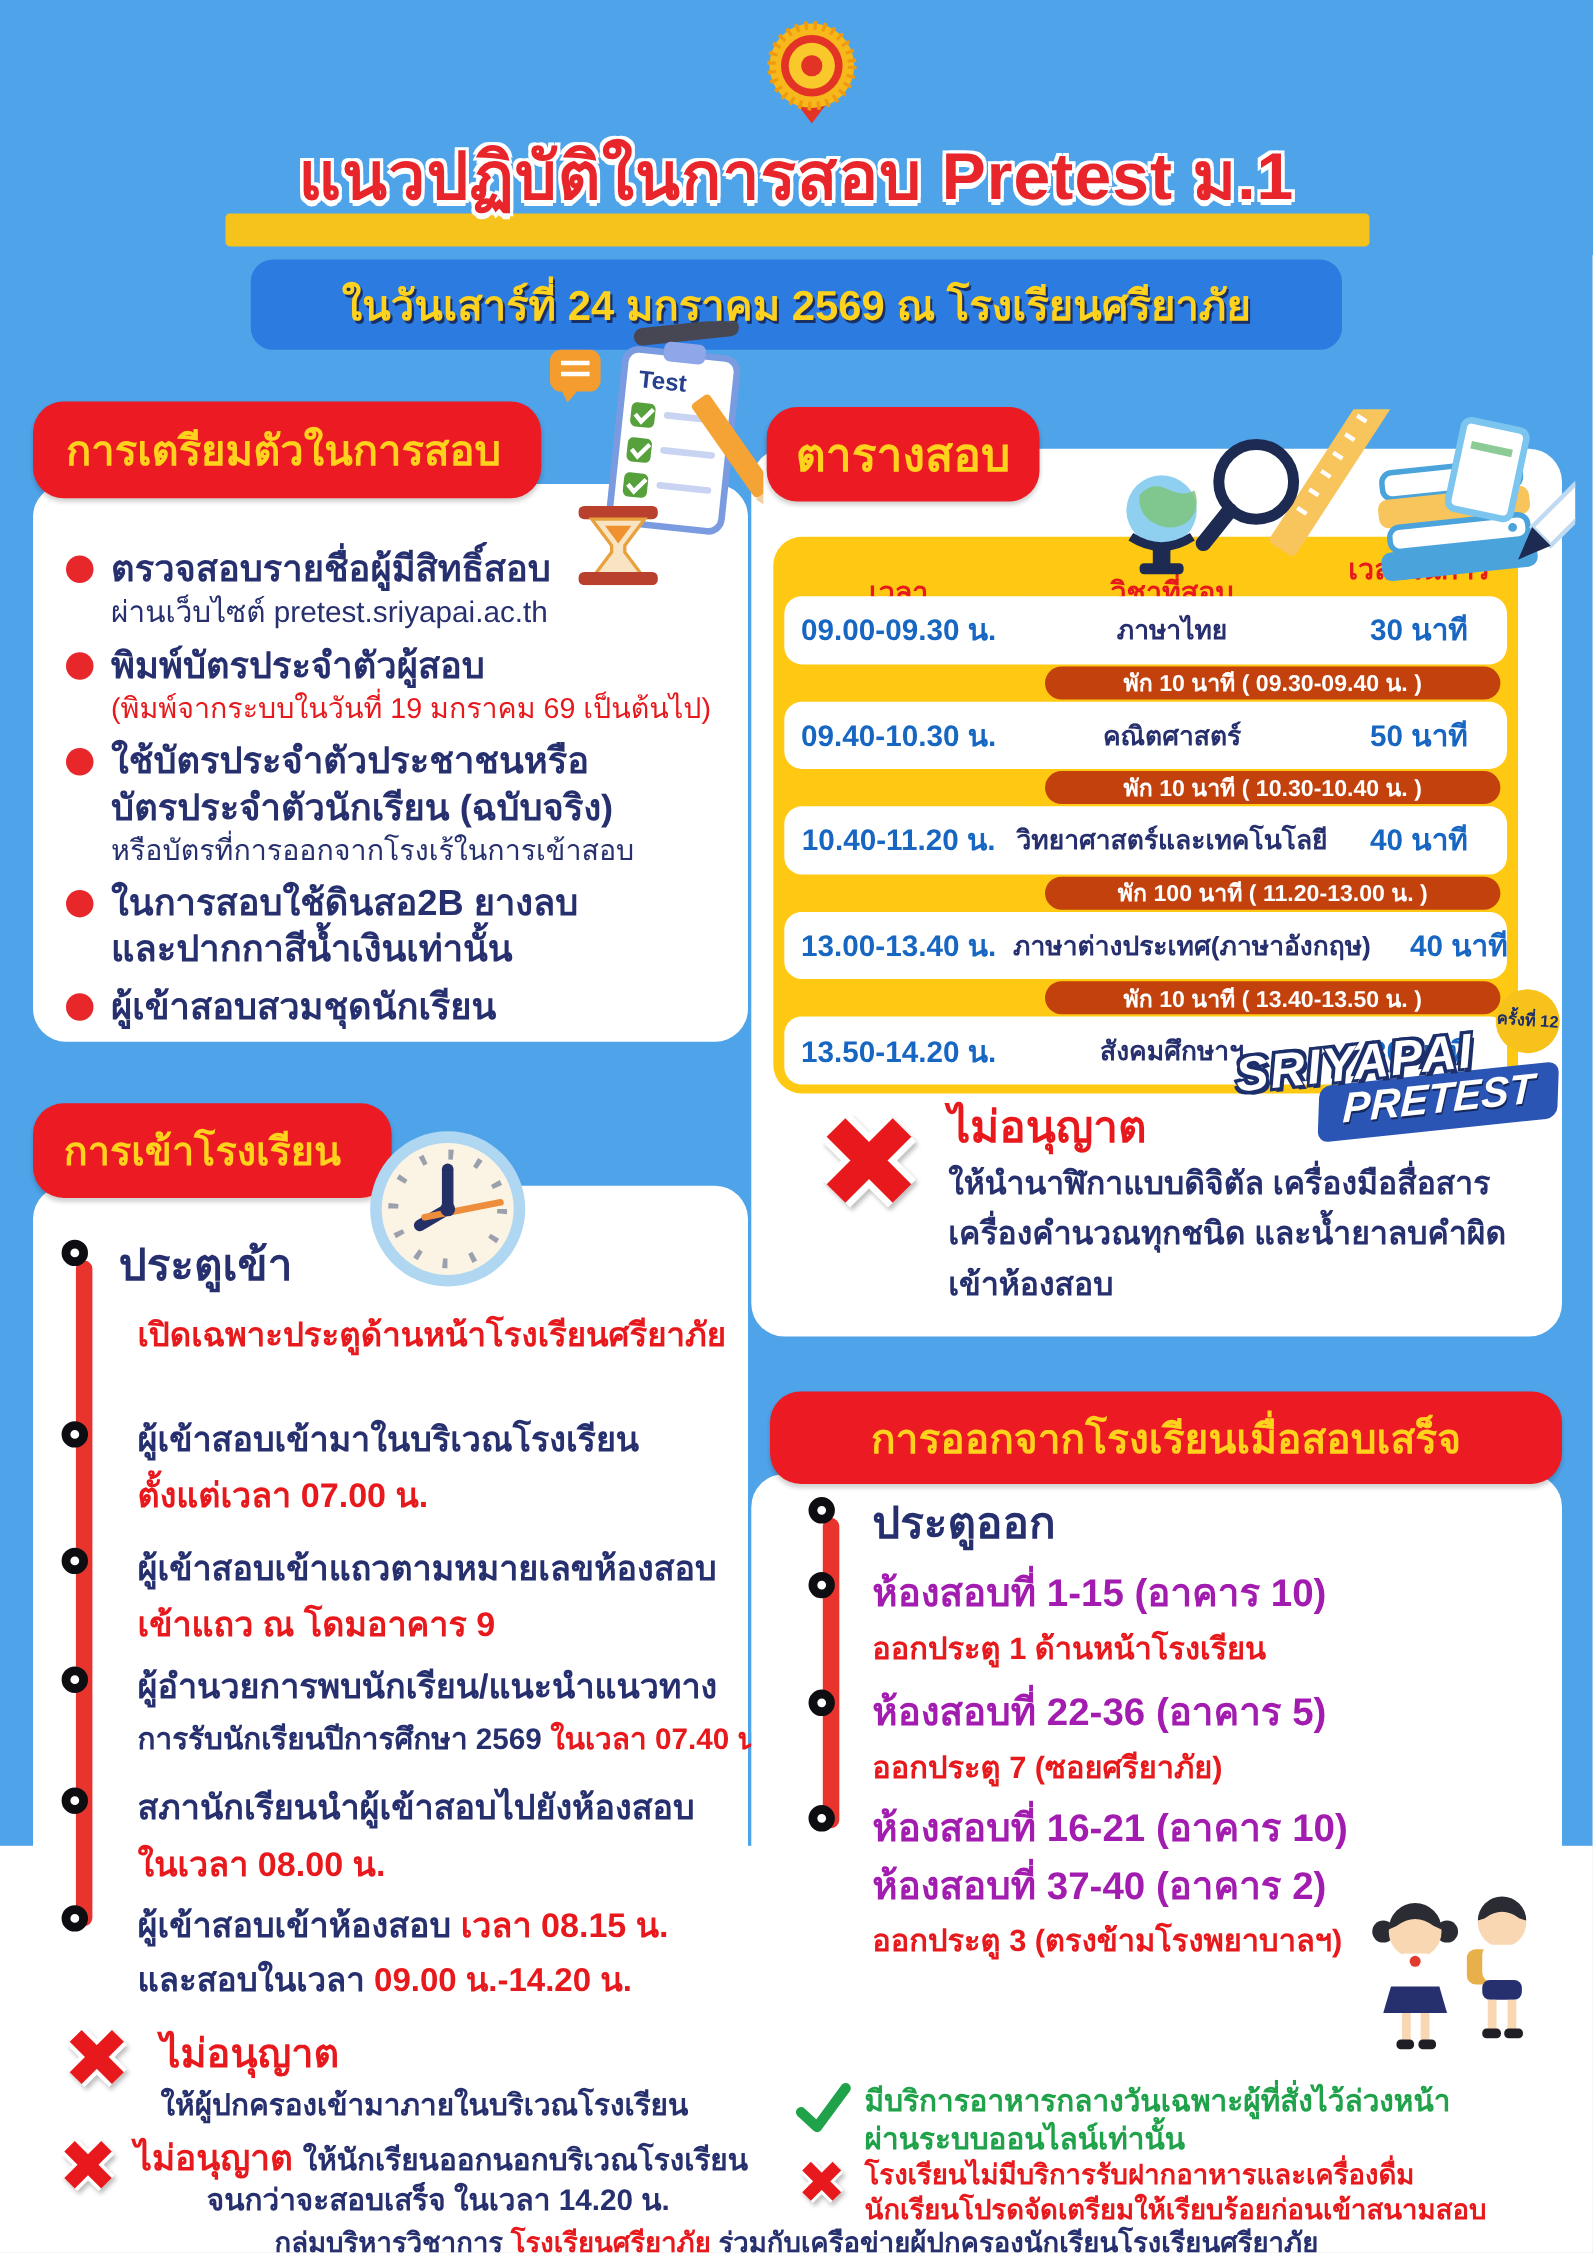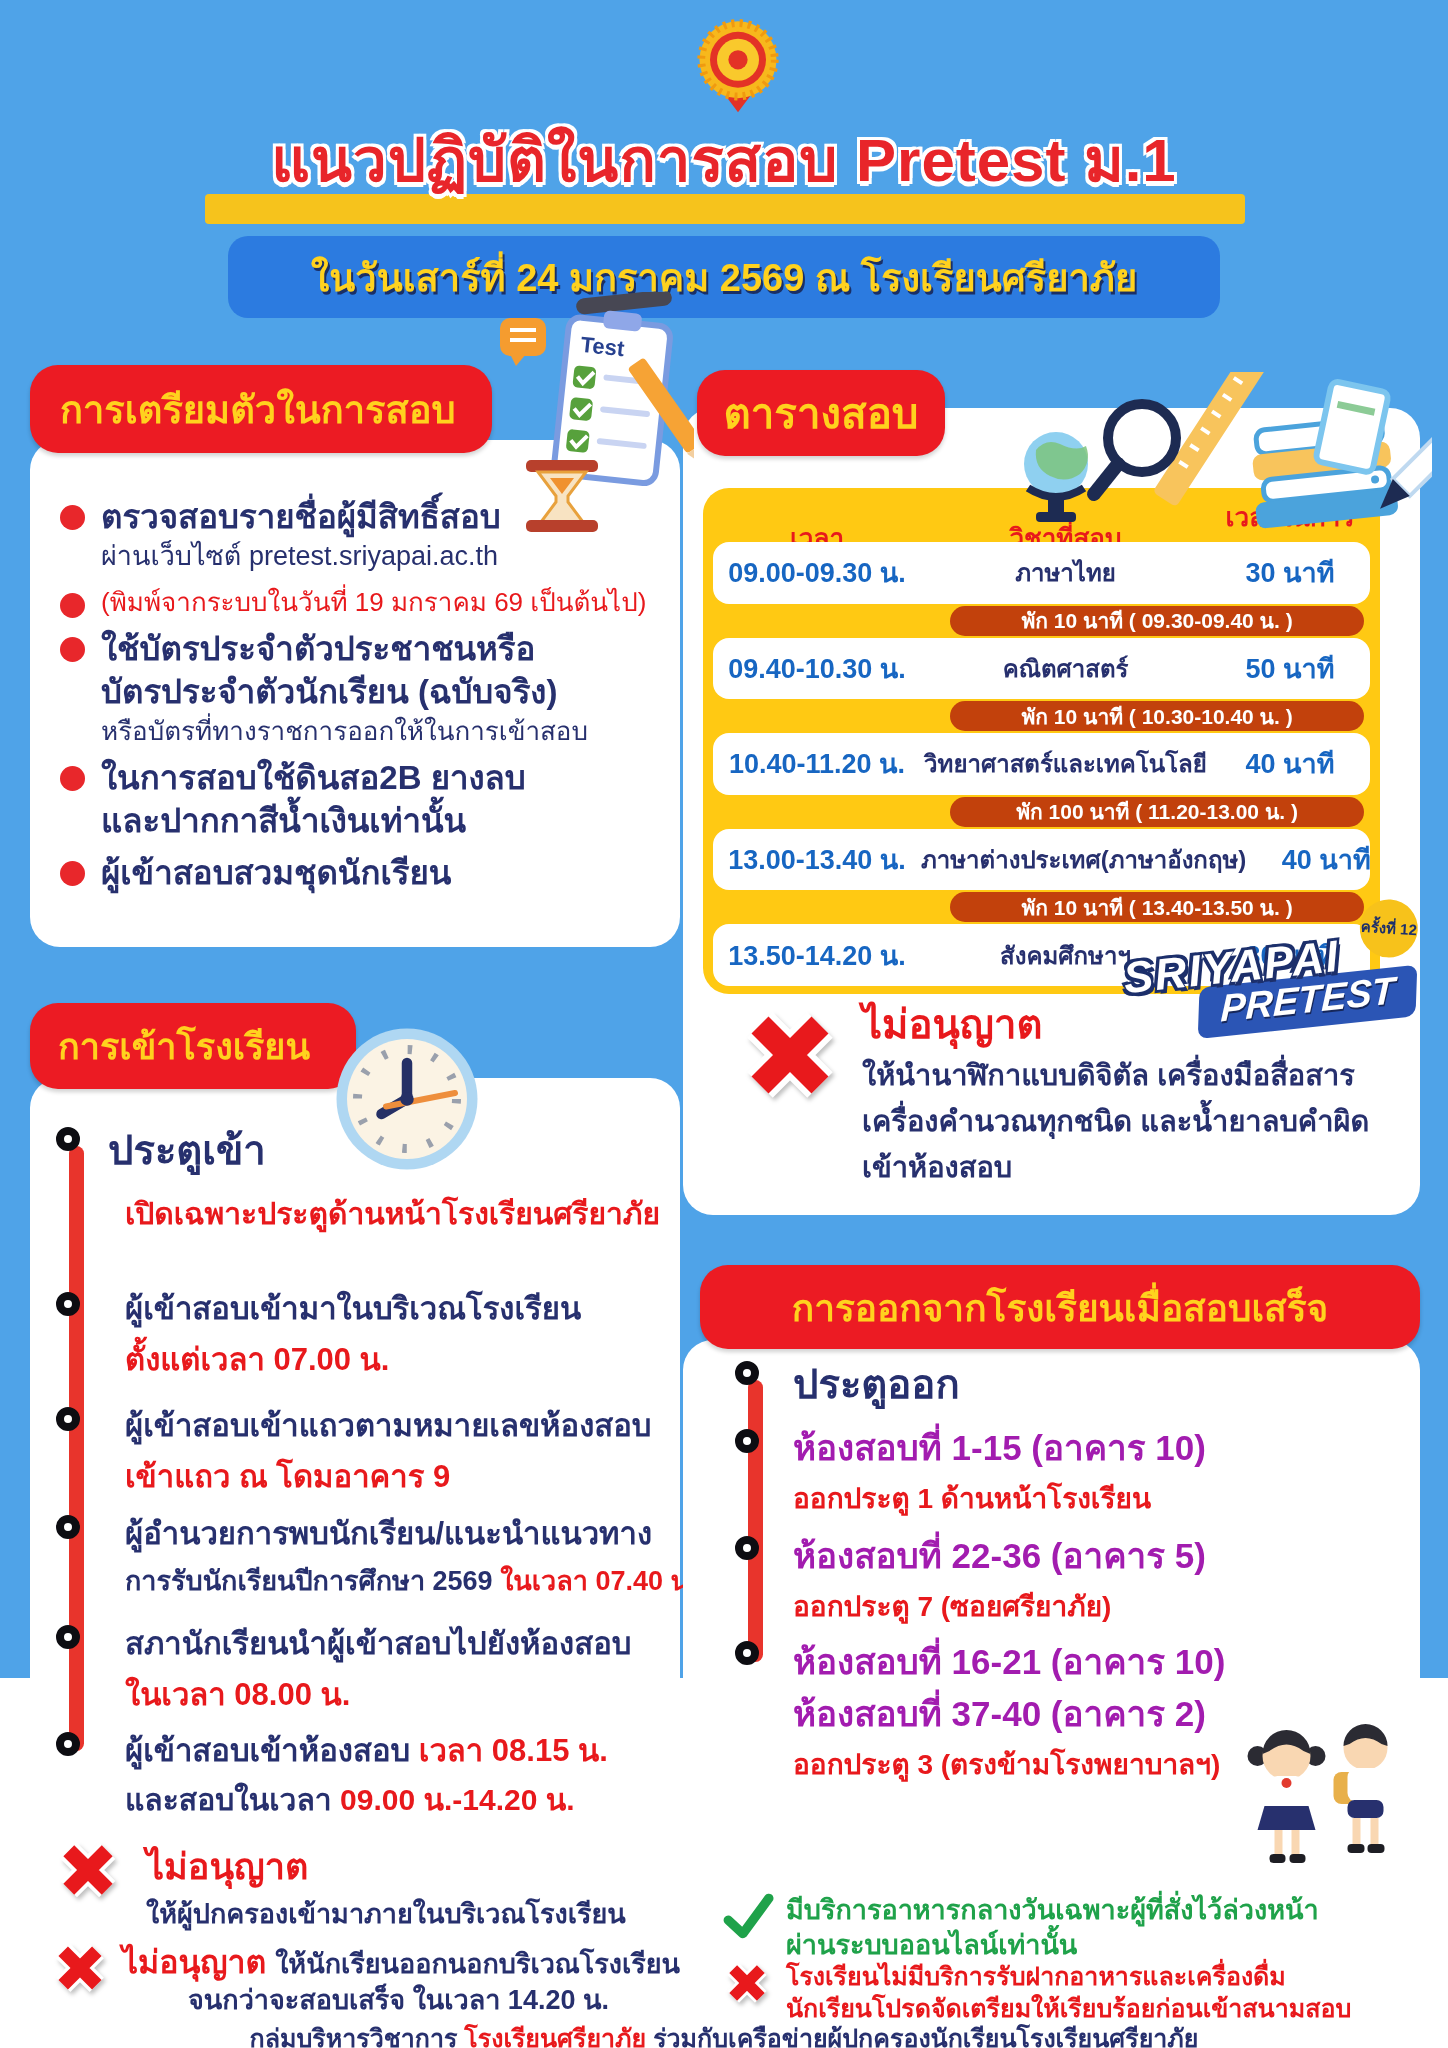--- a/index.html
+++ b/index.html
@@ -151,30 +151,31 @@
       <span class="dot"></span>
       <div>
         <div class="prep-main nowrap">ตรวจสอบรายชื่อผู้มีสิทธิ์สอบ</div>
         <div class="prep-sub navy nowrap">ผ่านเว็บไซต์ pretest.sriyapai.ac.th</div>
       </div>
     </div>
 
     <div class="prep-item">
       <span class="dot"></span>
       <div>
+        <div class="prep-main nowrap">พิมพ์บัตรประจำตัวผู้สอบ</div>
         <div class="prep-sub redtx nowrap" style="font-size:26px;">(พิมพ์จากระบบในวันที่ 19 มกราคม 69 เป็นต้นไป)</div>
       </div>
     </div>
 
     <div class="prep-item">
       <span class="dot"></span>
       <div>
         <div class="prep-main nowrap">ใช้บัตรประจำตัวประชาชนหรือ</div>
         <div class="prep-main nowrap">บัตรประจำตัวนักเรียน (ฉบับจริง)</div>
-        <div class="prep-sub navy nowrap" style="font-size:26px;">หรือบัตรที่ทางราชการออกให้ในการเข้าสอบ</div>
+        <div class="prep-sub navy nowrap" style="font-size:26px;">หรือบัตรที่การออกจากโรงเร้ในการเข้าสอบ</div>
       </div>
     </div>
 
     <div class="prep-item">
       <span class="dot"></span>
       <div>
         <div class="prep-main nowrap">ในการสอบใช้ดินสอ2B  ยางลบ</div>
         <div class="prep-main nowrap">และปากกาสีน้ำเงินเท่านั้น</div>
       </div>
     </div>

